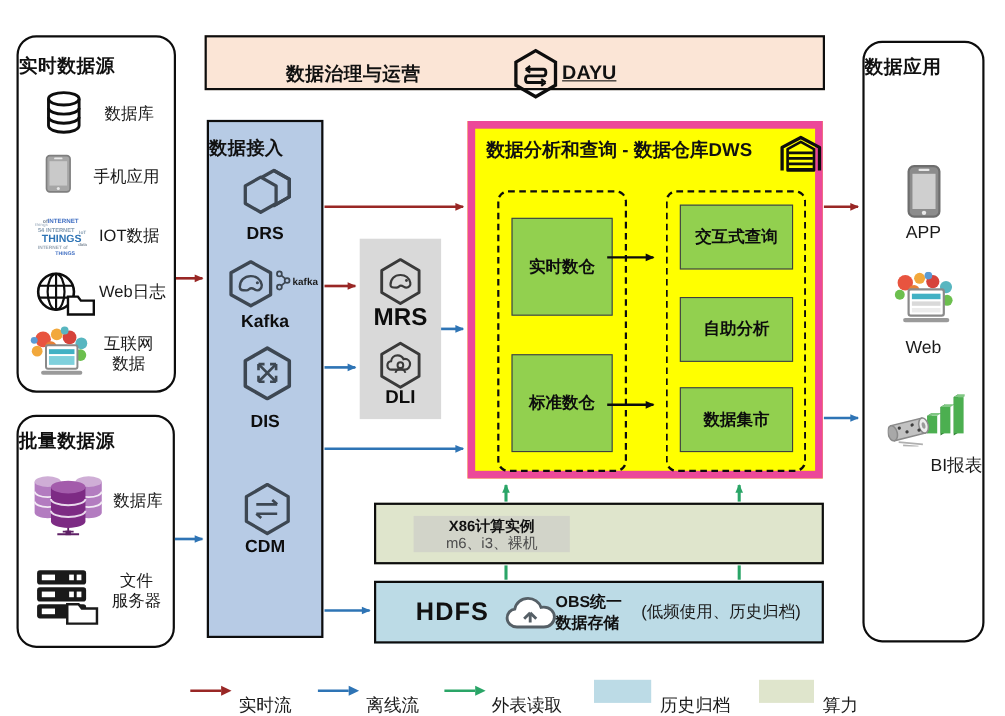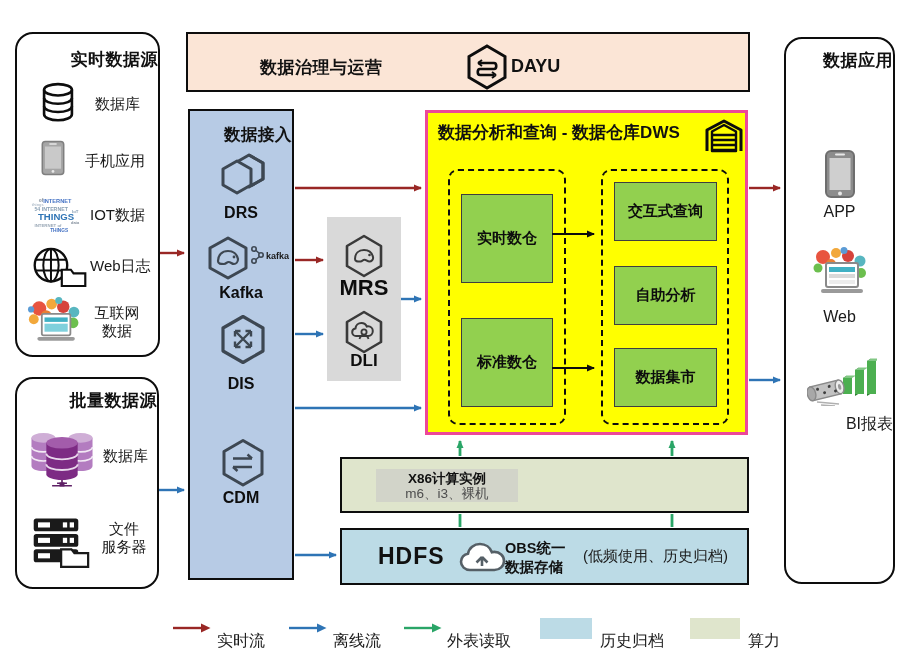--- a/index.html
+++ b/index.html
@@ -1,20 +1,20 @@
 <!DOCTYPE html>
 <html><head>
 <meta charset="utf-8">
 <style>
   html,body{margin:0;padding:0;background:#ffffff;}
   #canvas{position:relative;width:914px;height:651px;background:#ffffff;overflow:hidden;
     font-family:"Liberation Sans",sans-serif;color:#111;}
   .abs{position:absolute;box-sizing:border-box;}
   .rbox{background:#fff;border:2.5px solid #0d0d0d;border-radius:18px;}
-  .boxtitle{font-weight:bold;font-size:17px;text-align:right;letter-spacing:0.5px;}
+  .boxtitle{font-weight:bold;font-size:17px;text-align:left;letter-spacing:0.5px;}
   .itemlabel{font-size:15px;color:#1a1a1a;line-height:1.2;white-space:pre;}
   .svc-label{font-weight:bold;font-size:16px;text-align:center;color:#0d0d0d;}
   .greenbox{background:#92d04f;border:1.6px solid #3f3f3f;display:flex;align-items:center;justify-content:center;
     font-weight:bold;font-size:15px;color:#0d0d0d;}
   .dashed{border:2.6px dashed #0d0d0d;border-radius:10px;background:transparent;}
   .legend-label{font-size:16px;color:#1a1a1a;margin-top:12px;}
   svg{display:block;}
   .overlay{pointer-events:none;}
 </style>
 </head>
@@ -118,28 +118,28 @@
           <rect x="36" y="24.5" width="5" height="6"></rect>
           <rect x="44" y="24.5" width="5" height="6"></rect>
         <rect x="7" y="42.5" width="14" height="6"></rect>
       </g>
       <path d="M34 38 h12 l3.5 4.5 h16 v16 h-31.5 z" fill="#fff" stroke="#1a1a1a" stroke-width="2.6"></path>
     </svg>
     <div class="abs itemlabel" style="left:82px;top:141px;width:50px;text-align:center;">文件
 服务器</div>
   </div>
 
-  <div class="abs" style="left:186px;top:32px;width:564px;height:60px;background:#fbe5d6;border:2px solid #0d0d0d;">
+  <div class="abs" style="left:186px;top:32px;width:564px;height:50px;background:#fbe5d6;border:2px solid #0d0d0d;">
     <div class="abs boxtitle" style="left:72px;top:22px;">数据治理与运营</div>
     <svg class="abs" style="left:277px;top:10px;" width="44" height="46" viewBox="0 0 44 46">
       <path d="M22 2 L40 12.5 V33.5 L22 44 L4 33.5 V12.5 Z" fill="none" stroke="#0d0d0d" stroke-width="3"></path>
       <path d="M13 19 h16 c3 0 3 6 0 6 h-14 c-3 0 -3 6 0 6 h14" fill="none" stroke="#0d0d0d" stroke-width="2.6"></path>
       <path d="M13 19 l4 -3 M13 19 l4 3 M31 31 l-4 -3 M31 31 l-4 3" stroke="#0d0d0d" stroke-width="2" fill="none"></path>
     </svg>
-    <div class="abs" style="left:323px;top:22px;font-weight:bold;font-size:18px;">DAYU</div>
+    <div class="abs" style="left:323px;top:22px;font-weight:bold;font-size:18px;text-decoration:underline;">DAYU</div>
   </div>
 
   <div class="abs" style="left:188px;top:109px;width:106px;height:471px;background:#b7cbe5;border:2px solid #0d0d0d;">
     <div class="abs boxtitle" style="left:0;top:13px;width:100%;font-size:16.5px;">数据接入</div>
 
     <svg class="abs" style="left:25px;top:36px;" width="56" height="54" viewBox="0 0 56 54">
       <path d="M34 8 L48 16 V32 L34 40 L20 32 V16 Z" fill="none" stroke="#3d4752" stroke-width="3" stroke-linejoin="round"></path>
       <path d="M22 14 L36 22 V38 L22 46 L8 38 V22 Z" fill="#b7cbe5" stroke="#3d4752" stroke-width="3" stroke-linejoin="round"></path>
       <path d="M34 8 L48 16 V32 L36 38.8" fill="none" stroke="#3d4752" stroke-width="3" stroke-linejoin="round"></path>
     </svg>
@@ -186,21 +186,21 @@
     <div class="abs svc-label" style="left:0;top:58px;width:100%;font-size:22px;">MRS</div>
     <svg class="abs" style="left:17px;top:93px;" width="40" height="44" viewBox="0 0 40 44">
       <path d="M20 2 L37 12 V32 L20 42 L3 32 V12 Z" fill="none" stroke="#3a3a3a" stroke-width="2.6" stroke-linejoin="round"></path>
       <path d="M12 26 c-2.2 0-3.8-1.7-3.8-3.8 c0-2 1.4-3.6 3.3-3.8 c0.3-3 2.8-5.4 5.9-5.4 c2.4 0 4.5 1.4 5.4 3.5 c0.4-0.1 0.8-0.2 1.3-0.2 c2.6 0 4.7 2.1 4.7 4.7 c0 2.7-2.1 5-4.7 5 z" fill="none" stroke="#3a3a3a" stroke-width="2"></path>
       <circle cx="20" cy="22" r="2.6" fill="none" stroke="#3a3a3a" stroke-width="1.8"></circle>
       <path d="M15.5 29 c0.6-2.6 2.4-3.6 4.5-3.6 s3.9 1 4.5 3.6" fill="none" stroke="#3a3a3a" stroke-width="1.8"></path>
     </svg>
     <div class="abs svc-label" style="left:0;top:134px;width:100%;font-size:17px;">DLI</div>
   </div>
 
-  <div class="abs" style="left:425px;top:110px;width:323px;height:325px;background:#ffff00;border:3px solid #ec4899;">
+  <div class="abs" style="left:425px;top:110px;width:323px;height:325px;background:#ffff00;border:7px solid #ec4899;">
     <div class="abs" style="left:10px;top:8px;font-weight:bold;font-size:17px;letter-spacing:0px;">数据分析和查询 - 数据仓库DWS</div>
     <svg class="abs" style="left:276px;top:5px;" width="40" height="36" viewBox="0 0 40 36">
       <path d="M3 33 V12 L20 3 L37 12 V33" fill="none" stroke="#0d0d0d" stroke-width="3" stroke-linejoin="round"></path>
       <path d="M8 13.5 L20 7 L32 13.5 V33 H8 Z" fill="none" stroke="#0d0d0d" stroke-width="2.4" stroke-linejoin="round"></path>
       <path d="M9 17 h22 M9 22 h22 M9 27 h22 M9 32 h22" stroke="#0d0d0d" stroke-width="2.4"></path>
     </svg>
 
     <div class="abs dashed" style="left:20px;top:56px;width:118px;height:256px;"></div>
     <div class="abs dashed" style="left:173px;top:56px;width:128px;height:256px;"></div>
 

